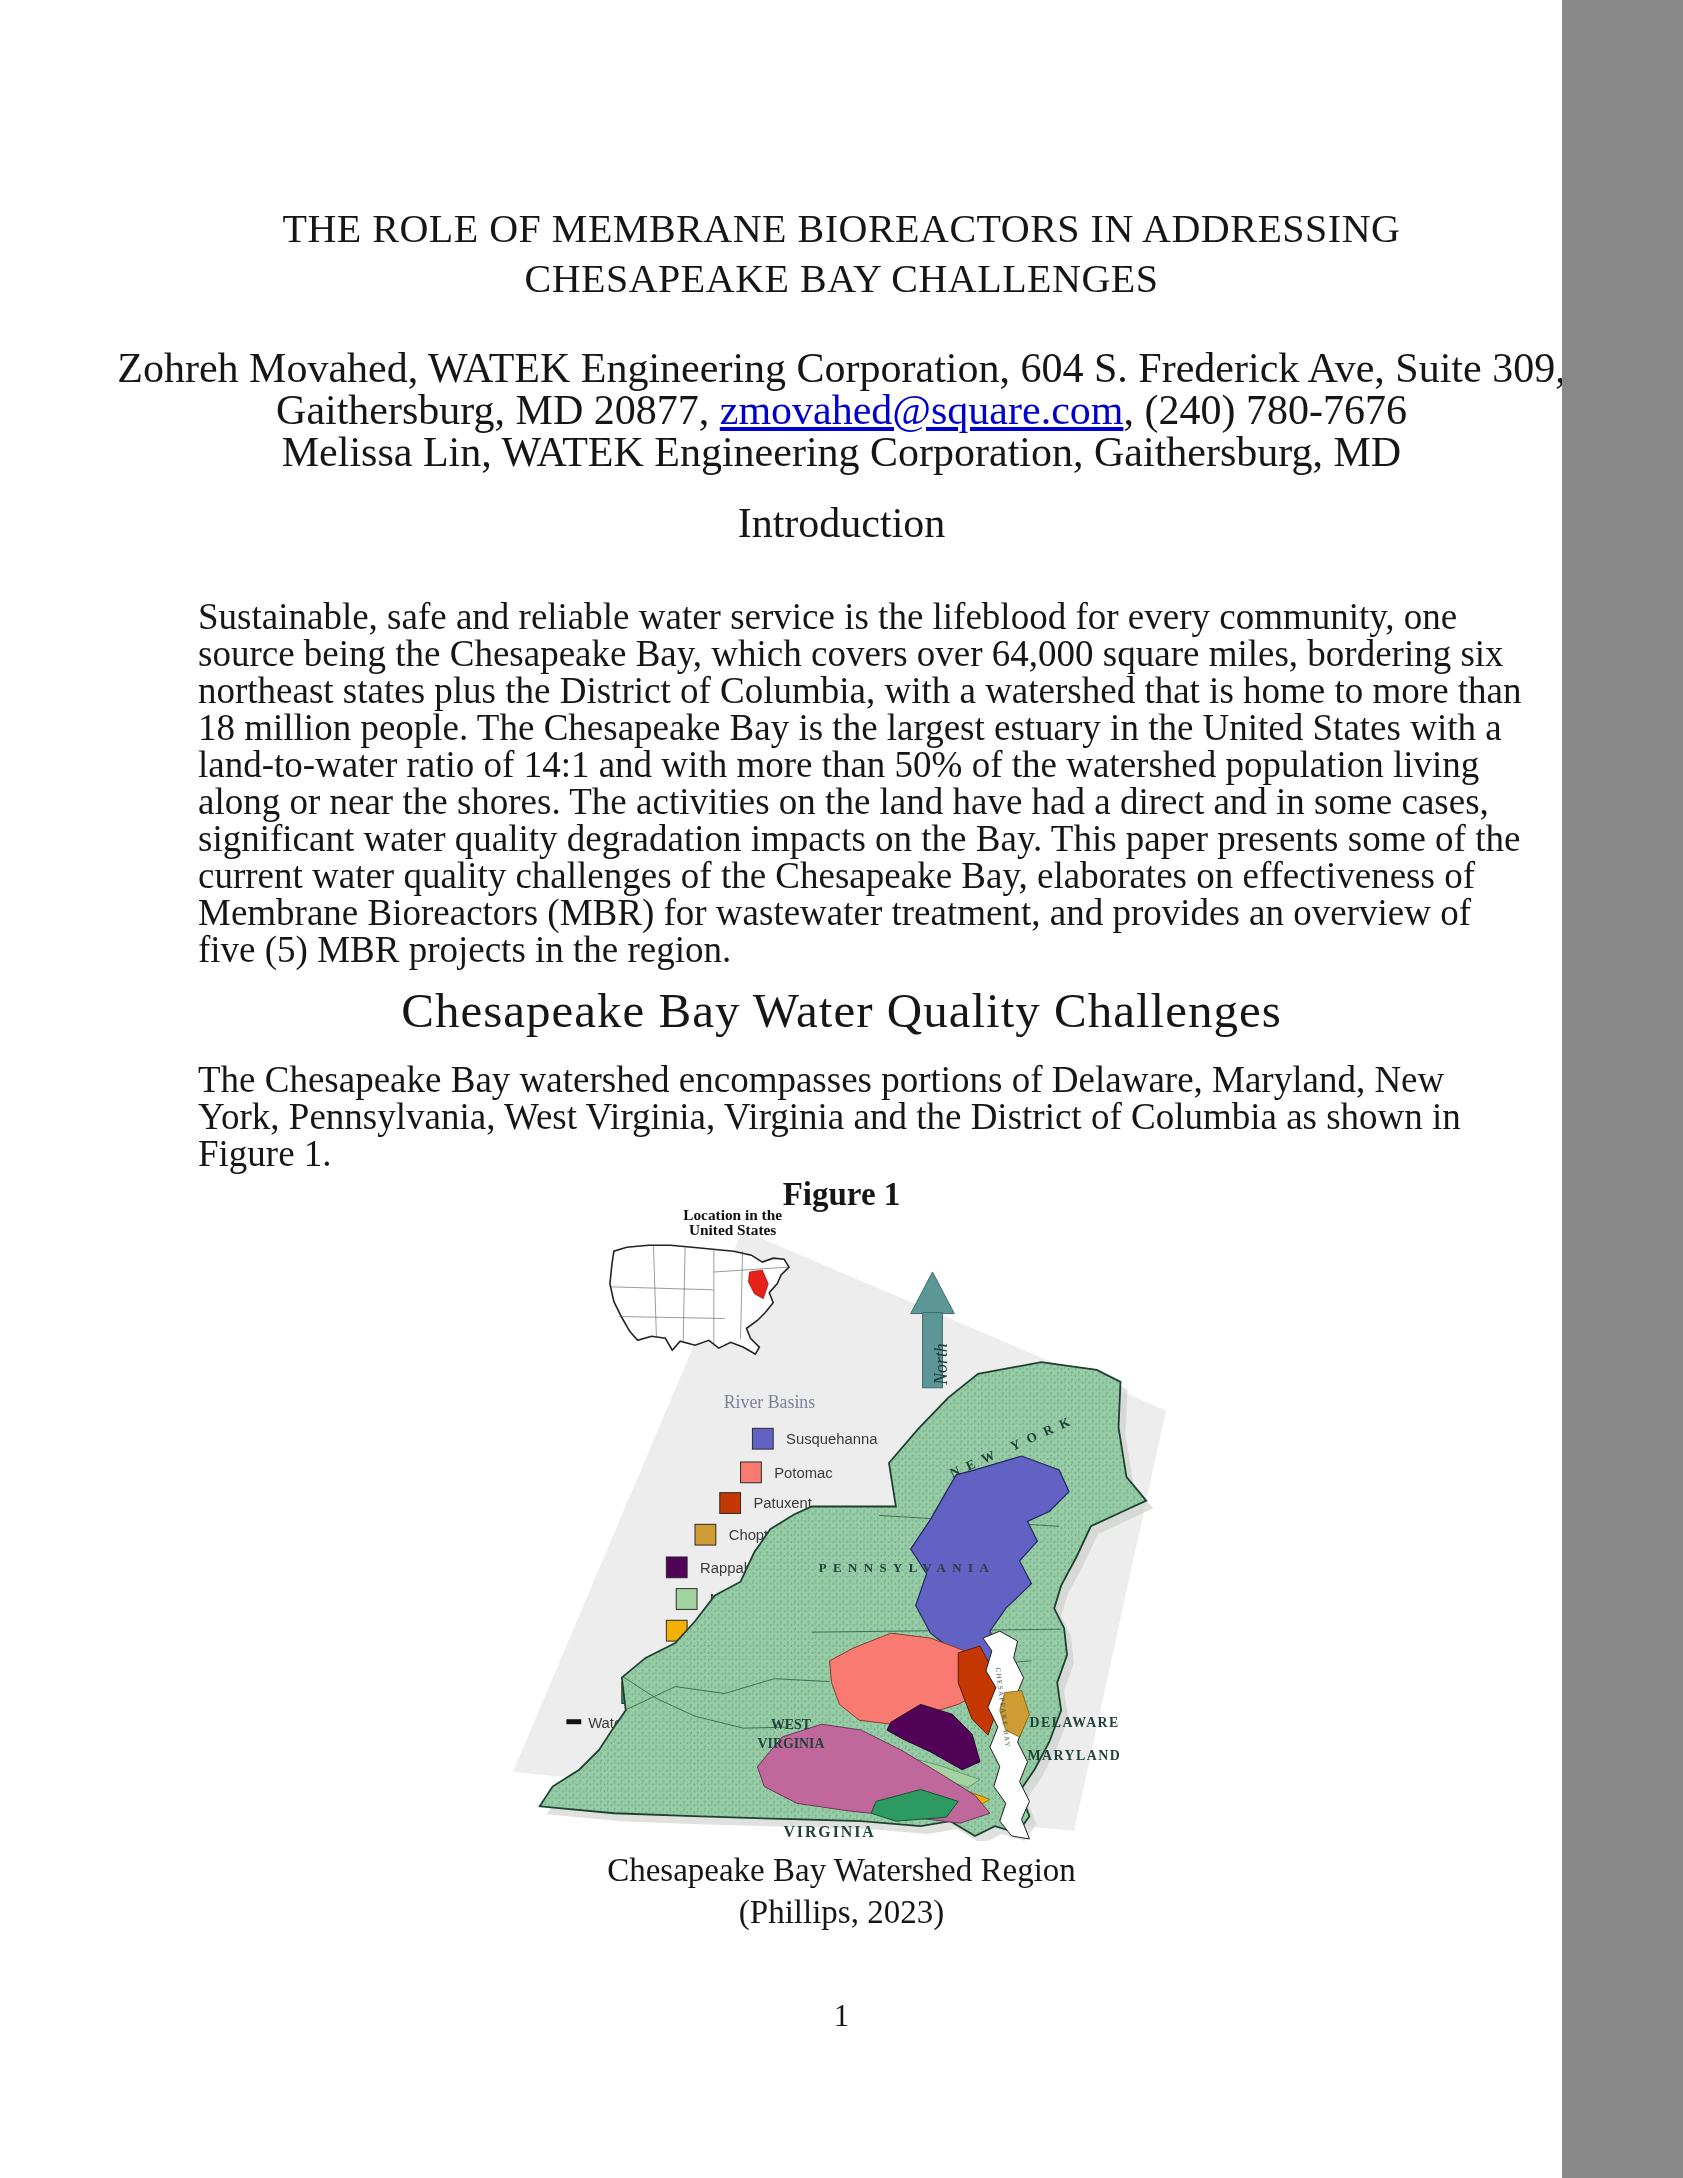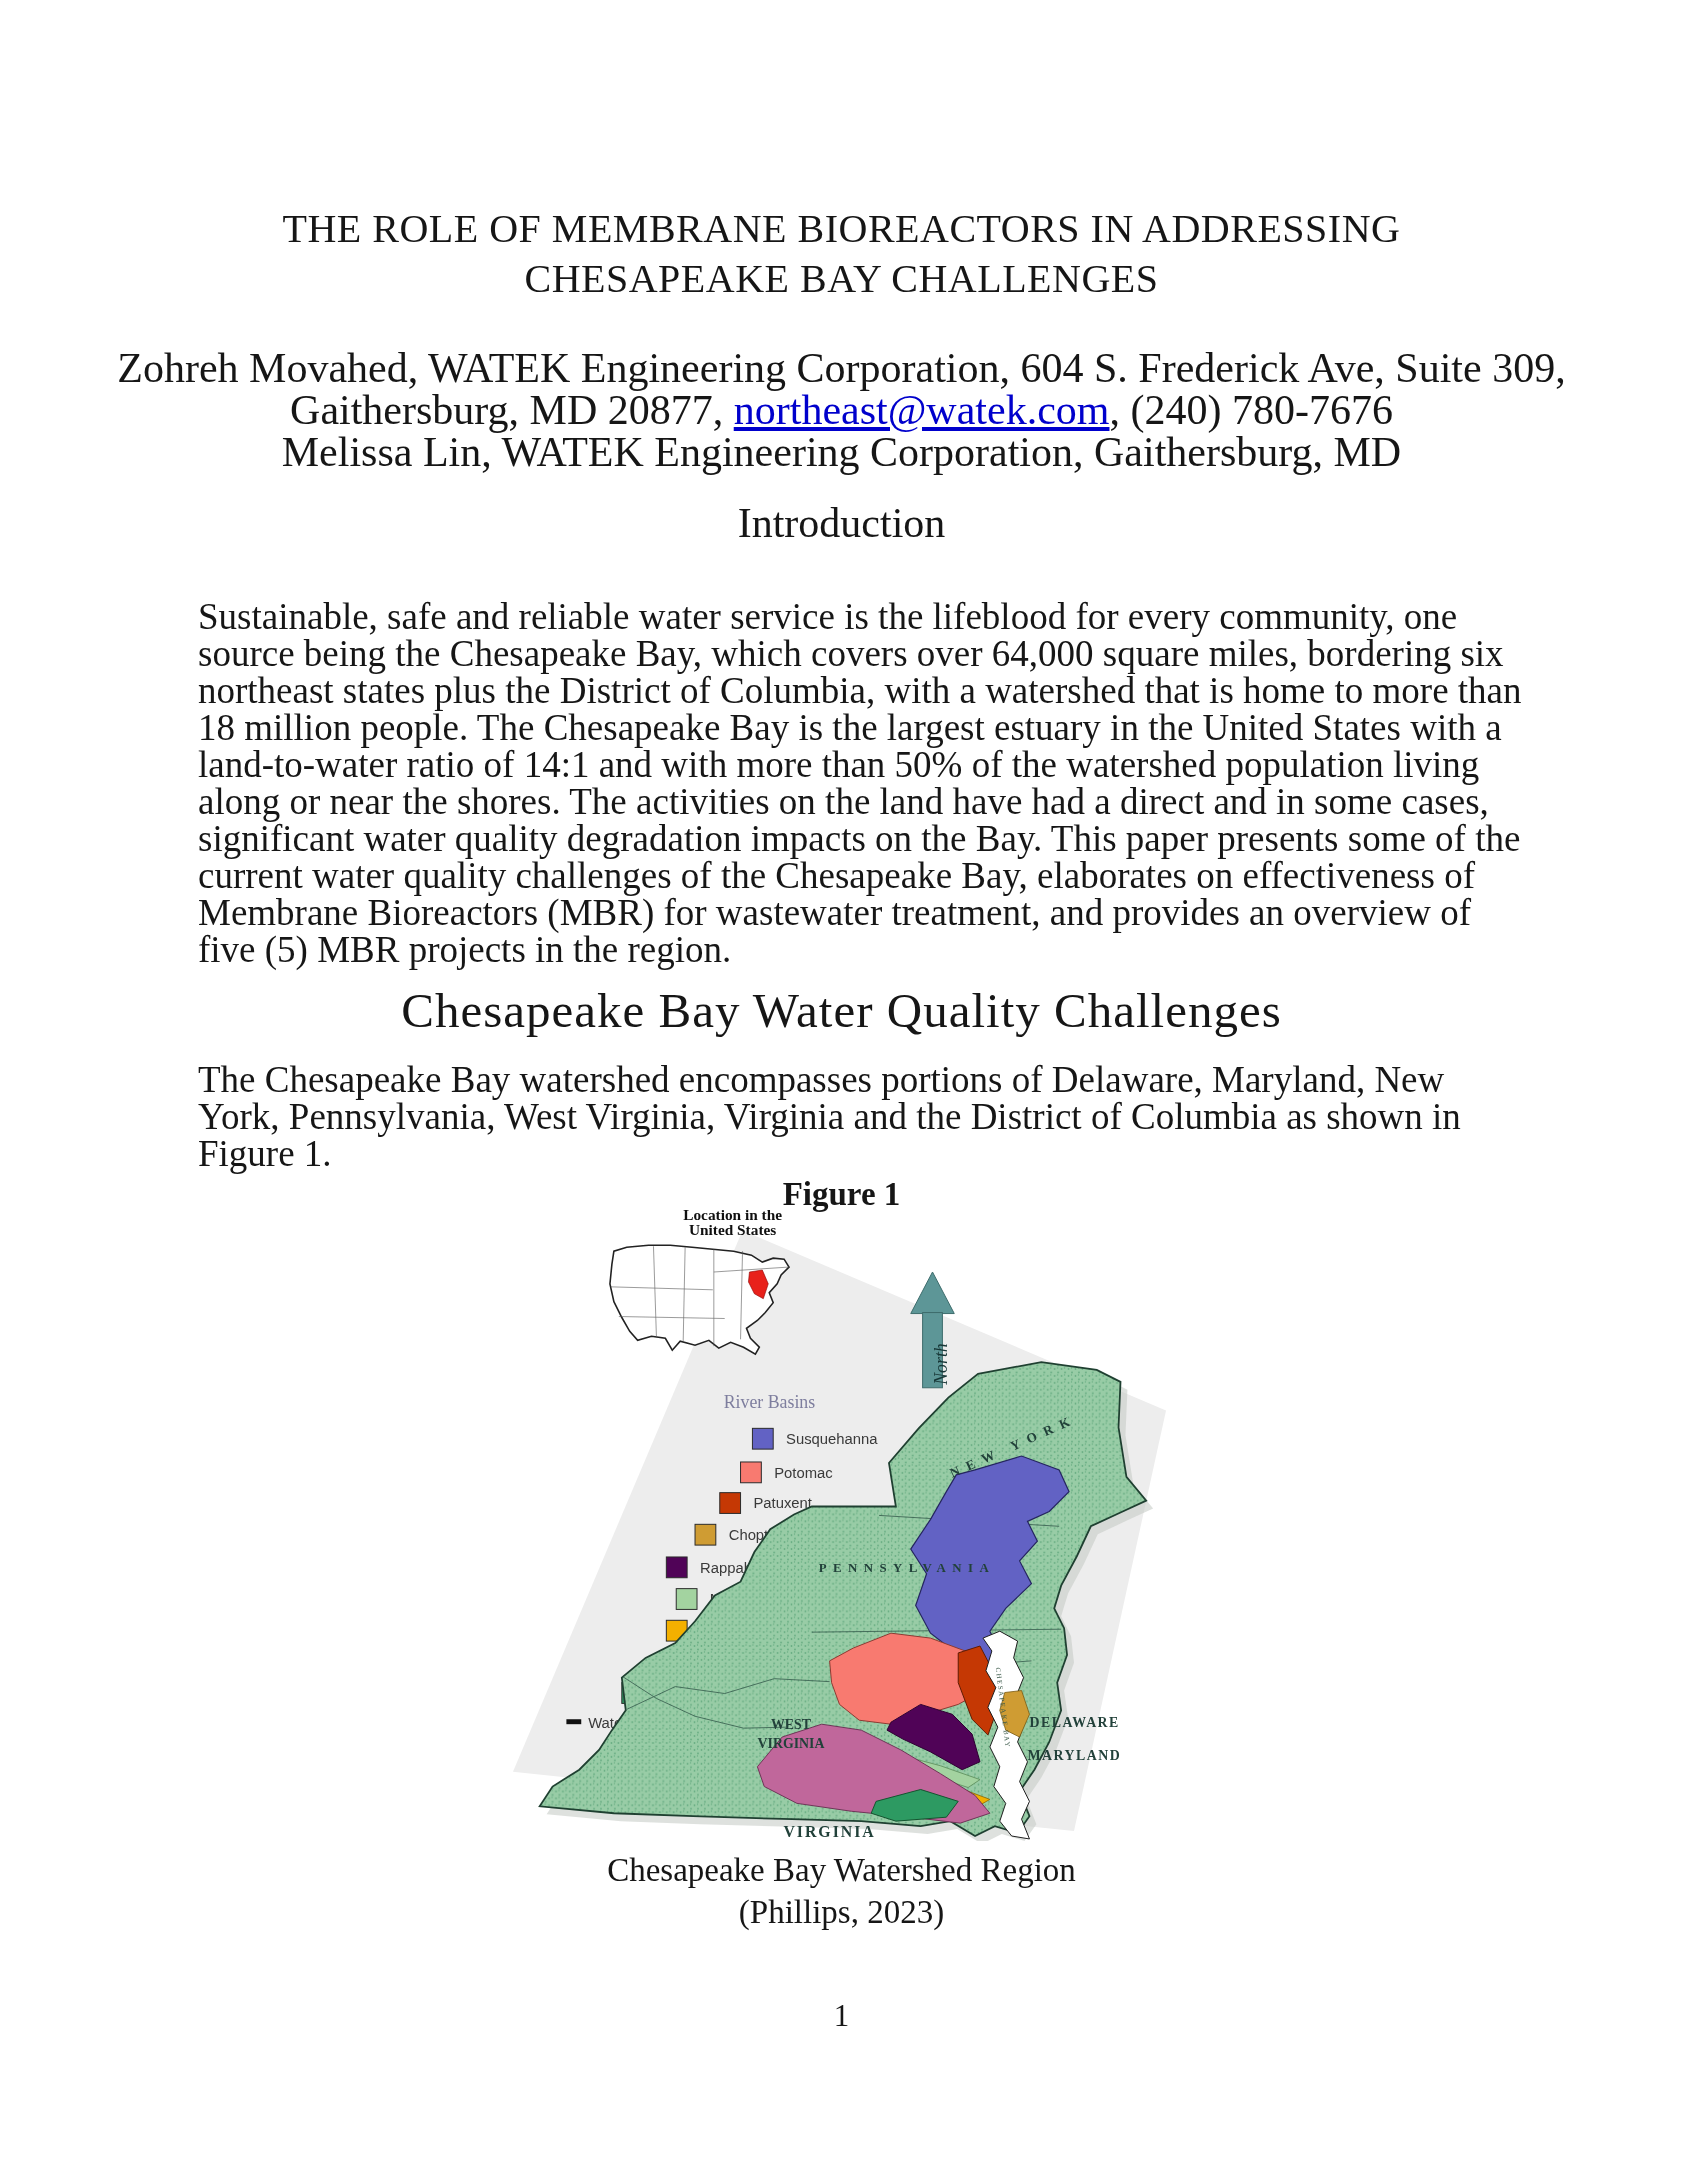--- a/index.html
+++ b/index.html
@@ -1,16 +1,16 @@
 <!DOCTYPE html>
 <html><head>
 <meta charset="utf-8">
 <style>
   html,body{margin:0;padding:0;background:#888;}
-  #page{position:relative;width:1683px;height:2178px;background:#ffffff;overflow:hidden;
+  #page{position:relative;width:1562px;height:2178px;background:#ffffff;overflow:hidden;
         font-family:"Liberation Serif","DejaVu Serif",serif;color:#161616;}
   .centered{position:absolute;left:0;width:1683px;text-align:center;}
   #title{top:204px;font-size:40px;line-height:50px;letter-spacing:0.5px;}
   #authors{top:347px;font-size:42px;line-height:42px;}
   #authors a{color:#0000cc;text-decoration:underline;}
   .heading1{top:499px;font-size:42px;}
   .heading2{top:982px;font-size:49px;letter-spacing:1px;}
   .bodypara{position:absolute;left:198px;width:1327px;font-size:37px;line-height:37px;text-align:left;}
   #para-intro{top:598px;}
   #para-challenges{top:1061px;}
@@ -28,21 +28,21 @@
 <div id="page">
 
   <div id="title" class="centered">
     <div>THE ROLE OF MEMBRANE BIOREACTORS IN ADDRESSING</div>
     <div>CHESAPEAKE BAY CHALLENGES</div>
   </div>
 
   <div id="authors" class="centered">
     <div>Zohreh Movahed, WATEK Engineering Corporation, 604 S. Frederick Ave, Suite 309,</div>
     <div>
-      <span>Gaithersburg, MD 20877, </span><a href="#">northeast@watek.com</a><span>, (240) 780-7676</span>
+      <span>Gaithersburg, MD 20877, </span><a href="#">zmovahed@square.com</a><span>, (240) 780-7676</span>
     </div>
     <div>Melissa Lin, WATEK Engineering Corporation, Gaithersburg, MD</div>
   </div>
 
   <div class="centered heading1">Introduction</div>
   <div id="para-intro" class="bodypara">Sustainable, safe and reliable water service is the lifeblood for every community, one source being the Chesapeake Bay, which covers over 64,000 square miles, bordering six northeast states plus the District of Columbia, with a watershed that is home to more than 18 million people. The Chesapeake Bay is the largest estuary in the United States with a land-to-water ratio of 14:1 and with more than 50% of the watershed population living along or near the shores. The activities on the land have had a direct and in some cases, significant water quality degradation impacts on the Bay. This paper presents some of the current water quality challenges of the Chesapeake Bay, elaborates on effectiveness of Membrane Bioreactors (MBR) for wastewater treatment, and provides an overview of five (5) MBR projects in the region.</div>
 
   <div class="centered heading2">Chesapeake Bay Water Quality Challenges</div>
   <div id="para-challenges" class="bodypara">The Chesapeake Bay watershed encompasses portions of Delaware, Maryland, New York, Pennsylvania, West Virginia, Virginia and the District of Columbia as shown in Figure 1.</div>
 

